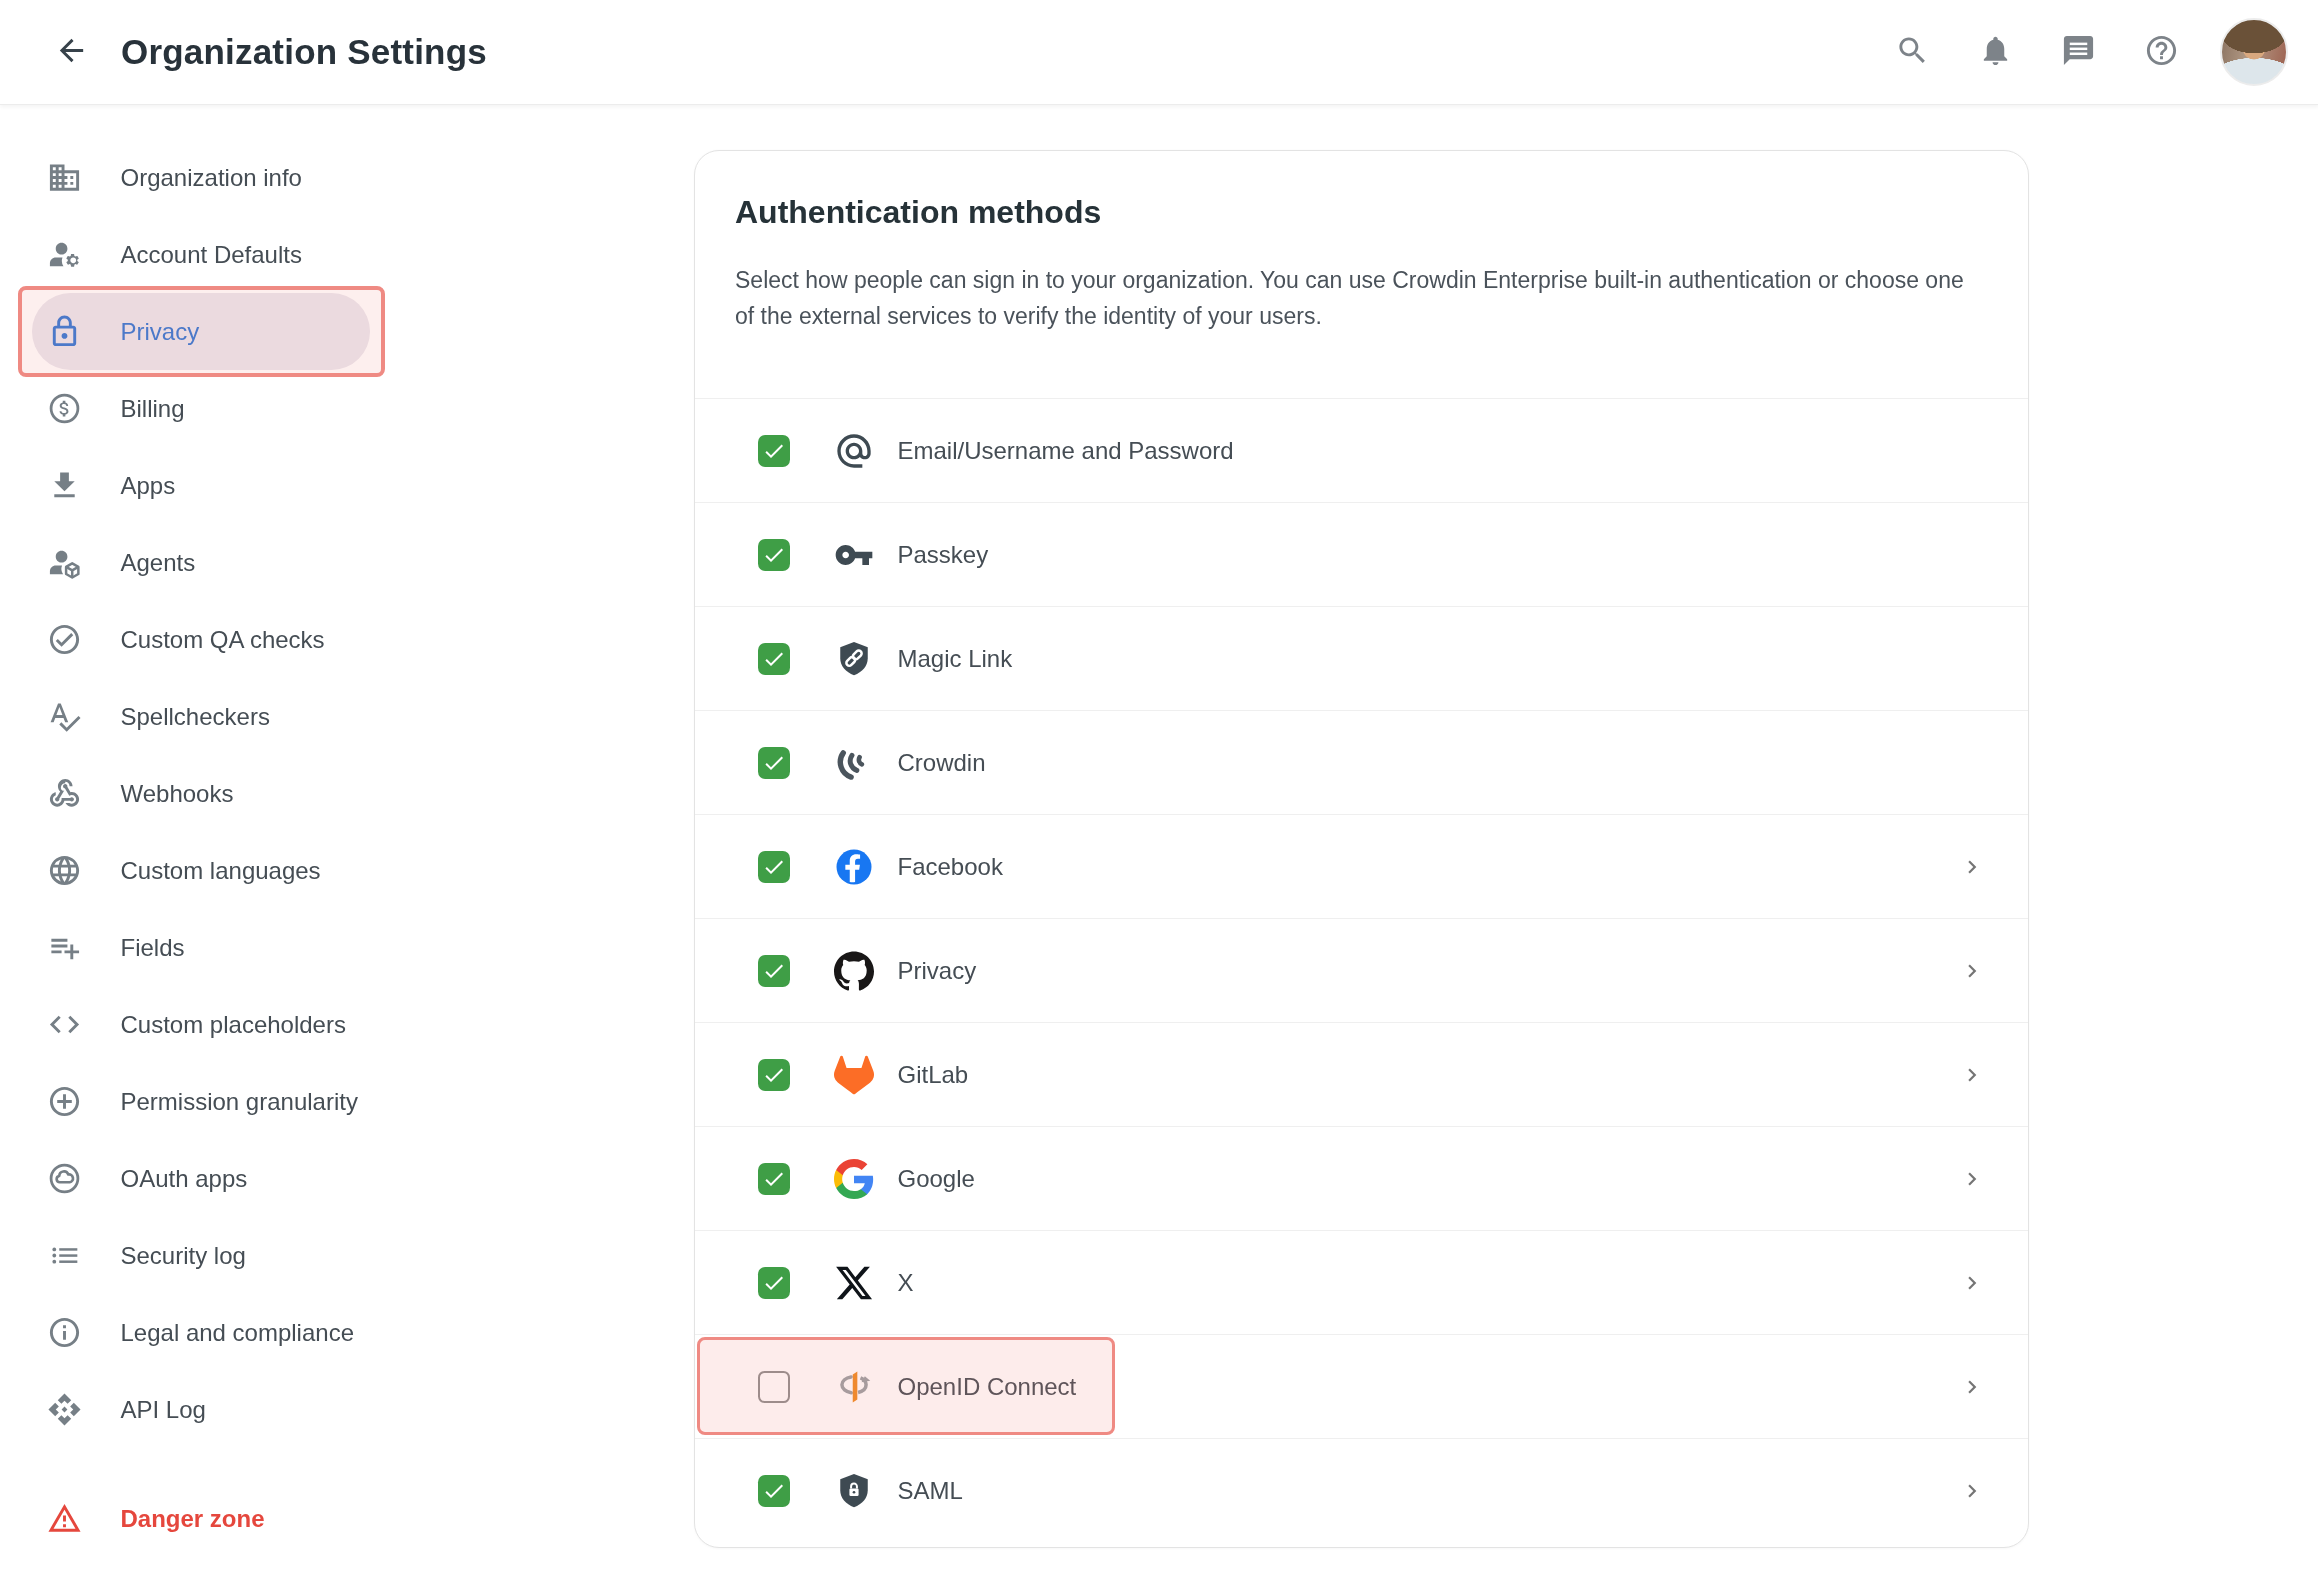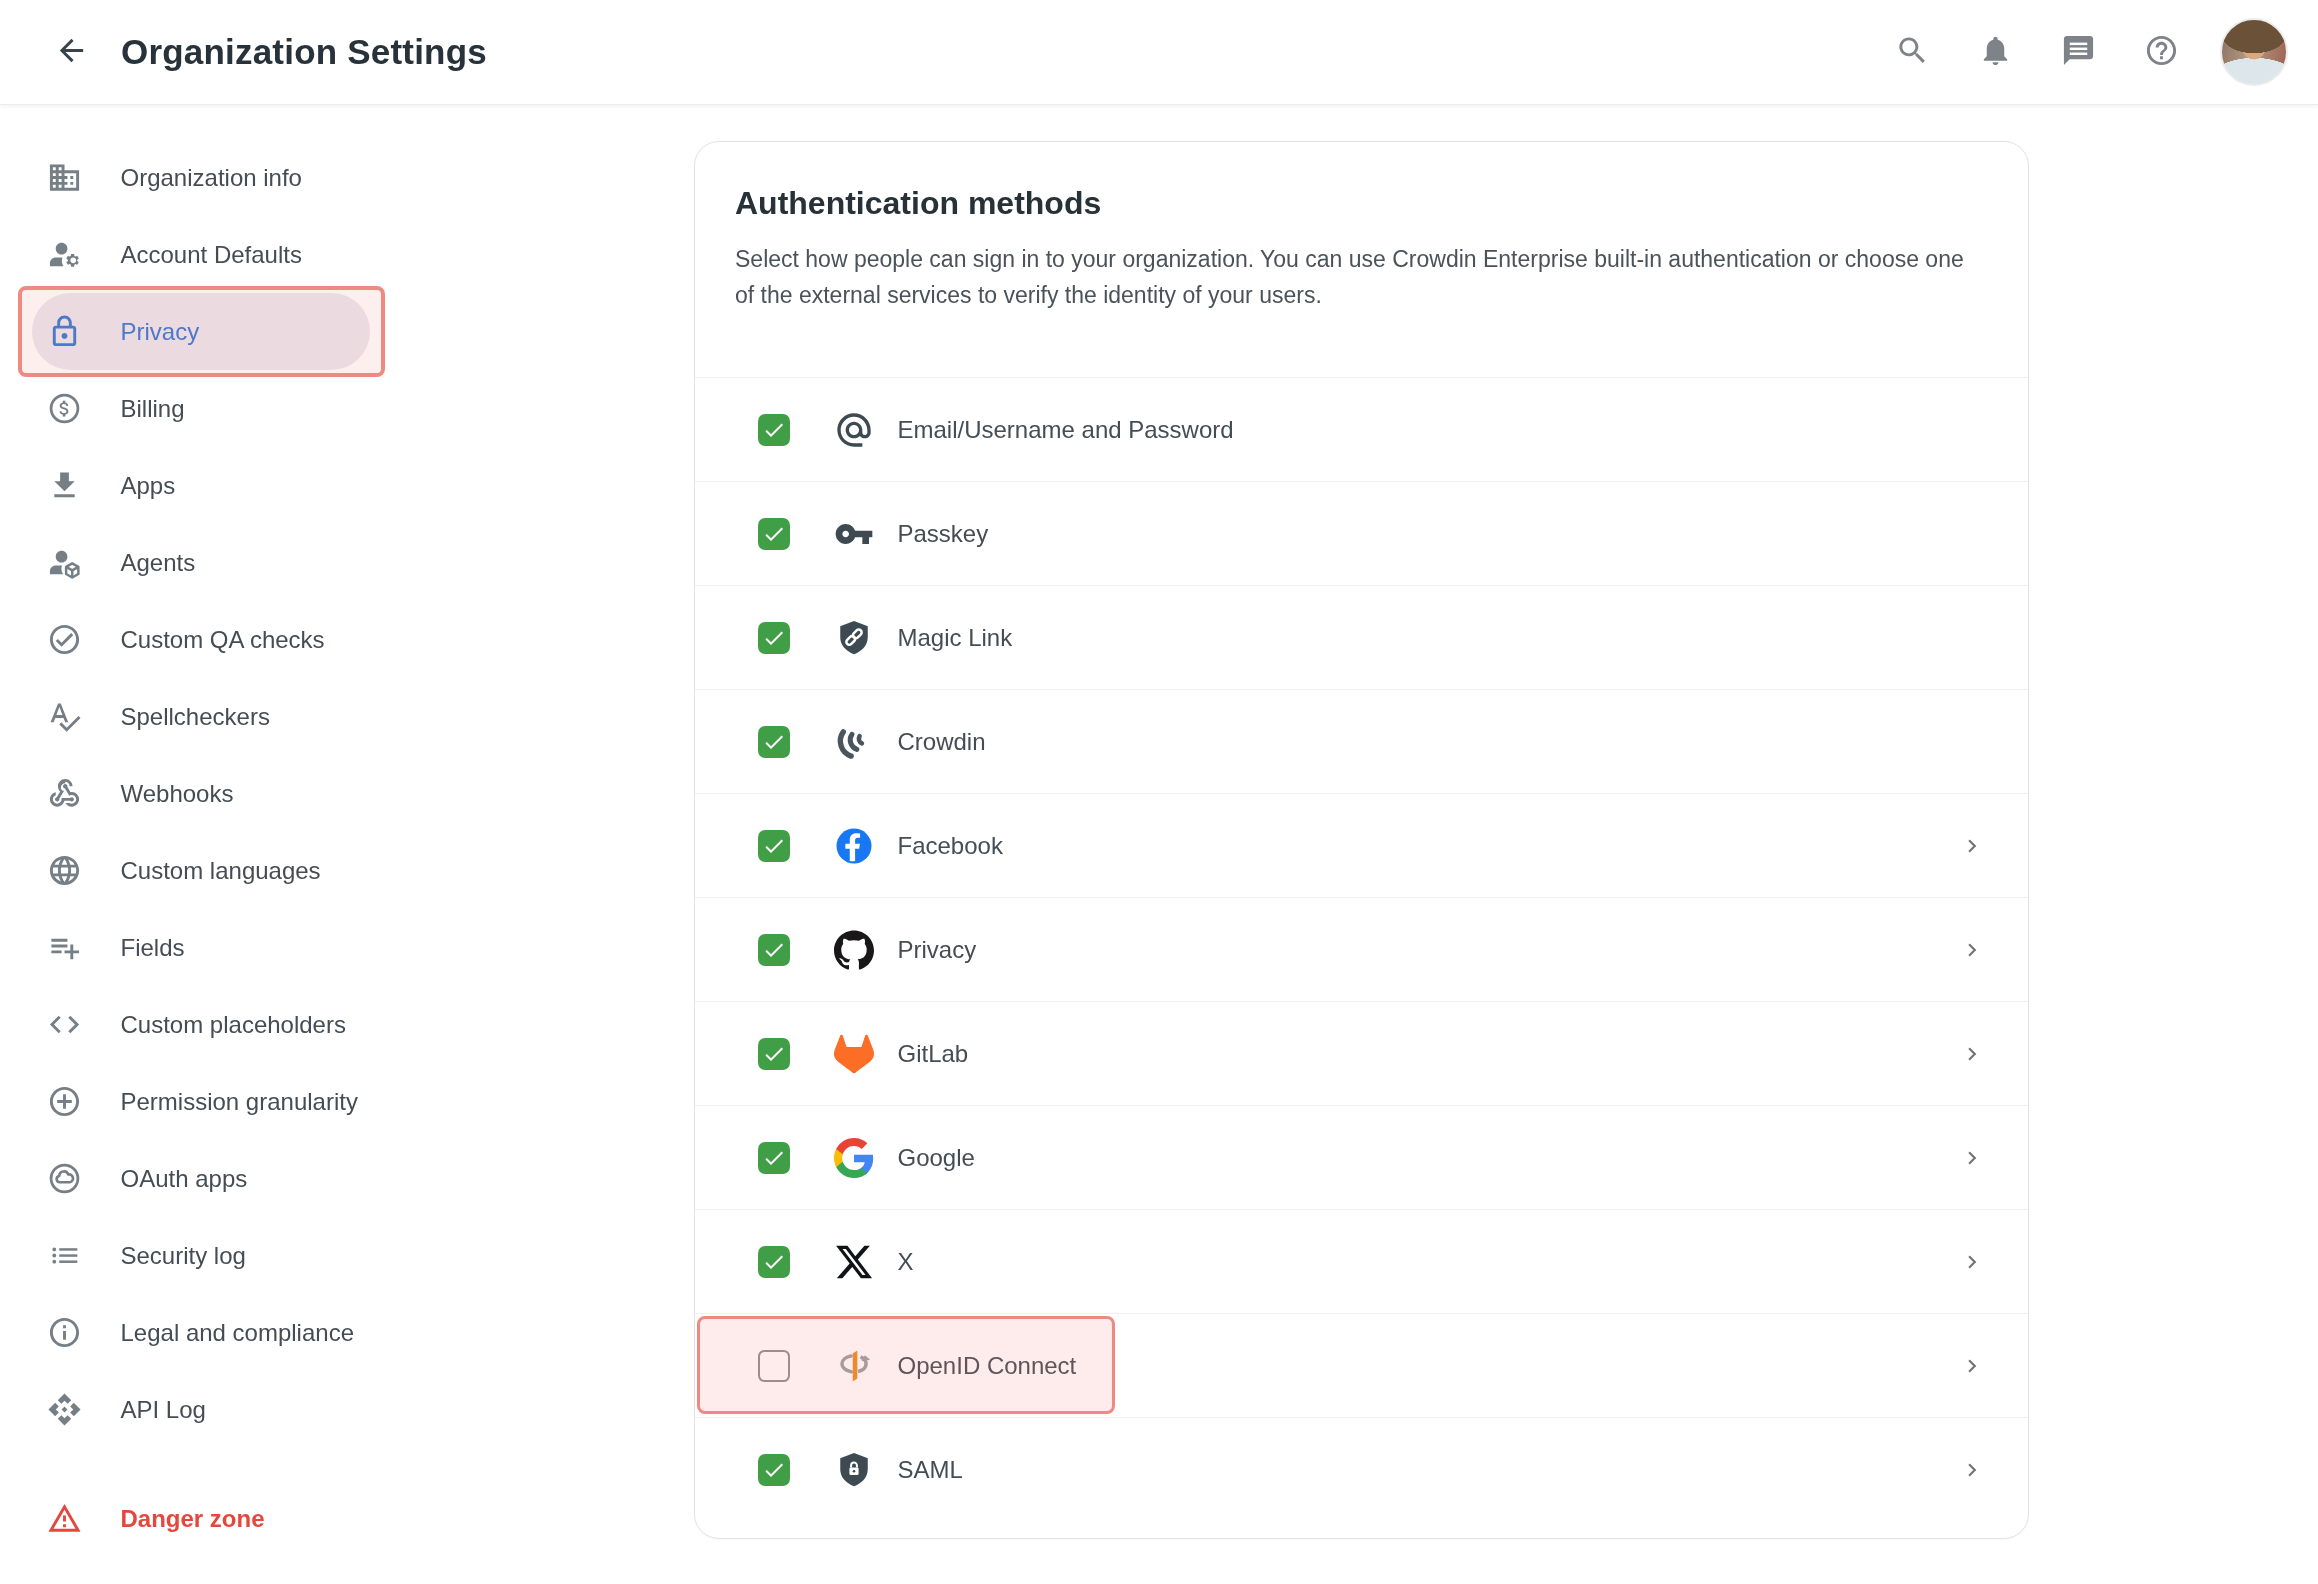--- a/index.html
+++ b/index.html
@@ -17,21 +17,21 @@
   .topbar h1 { font-size: 35px; font-weight: 700; color: #28323a; letter-spacing: 0.2px; }
   .topbar-right { margin-left: auto; display: flex; align-items: center; gap: 35px; }
   .avatar { width: 68px; height: 68px; border-radius: 50%; border: 2.4px solid #ececec; cursor: pointer;
     background:
       radial-gradient(ellipse 50% 28% at 50% 24%, #6a5138 0 99%, rgba(0,0,0,0) 100%),
       radial-gradient(circle at 50% 44%, #d9a87e 0 23%, rgba(0,0,0,0) 24%),
       radial-gradient(ellipse 72% 38% at 50% 97%, #dde6eb 0 99%, rgba(0,0,0,0) 100%),
       linear-gradient(100deg, #8a7260, #b49b86 45%, #9c5f4e); }
 
   
-  .layout { display: flex; }
+  .layout { display: flex; align-items: center; }
 
   
   .sidebar { width: 694px; flex: none; padding-top: 34px; }
   .side-item { position: relative; width: 338px; height: 77px; margin-left: 32px;
     display: flex; align-items: center; border-radius: 39px; cursor: pointer; }
   .s-icon { width: 35px; height: 35px; margin-left: 14.5px; flex: none; color: #767f86;
     display: flex; align-items: center; justify-content: center; }
   .s-icon svg { width: 35px; height: 35px; }
   .s-label { margin-left: 39px; font-size: 24px; font-weight: 500; color: #454d54; white-space: nowrap; }
   .side-item.selected { background: #ebe7ee; }
@@ -41,21 +41,21 @@
   .annot { position: absolute; inset: -7.2px -14.5px; border: 4px solid #ef8a83; border-radius: 8px;
     background: rgba(240,128,120,.13); pointer-events: none; }
 
   
   .main-col { flex: 1; }
   .card { width: 1335px; height: 1398px; margin-top: 36px; background: #fff;
     border: 0.8px solid #e3e3e3; border-radius: 25px; overflow: hidden;
     box-shadow: 0 0.8px 2.4px rgba(0,0,0,.03); }
   .card-header { padding: 43px 48px 0 40px; }
   .card-header h2 { font-size: 32px; font-weight: 700; color: #263238; }
-  .card-desc { margin-top: 19px; font-size: 23px; line-height: 36px; color: #4a525a; max-width: 1246px; }
+  .card-desc { margin-top: 31px; font-size: 23px; line-height: 36px; color: #4a525a; max-width: 1246px; }
   .method-list { margin-top: 64px; }
   .row { position: relative; height: 104px; display: flex; align-items: center;
     border-top: 0.8px solid #efefef; padding: 0 43px 0 63px; cursor: pointer; }
   .cb { width: 32px; height: 32px; flex: none; border-radius: 7.2px;
     display: flex; align-items: center; justify-content: center; cursor: pointer; }
   .cb.checked { background: #3f9e46; }
   .cb.checked svg { width: 24px; height: 24px; color: #fff; }
   .cb.unchecked { background: #fff; border: 2.4px solid #8f8f8f; border-radius: 6.4px; }
   .m-icon { width: 43px; height: 43px; margin-left: 42px; flex: none;
     display: flex; align-items: center; justify-content: center; color: #3e4a52; }

